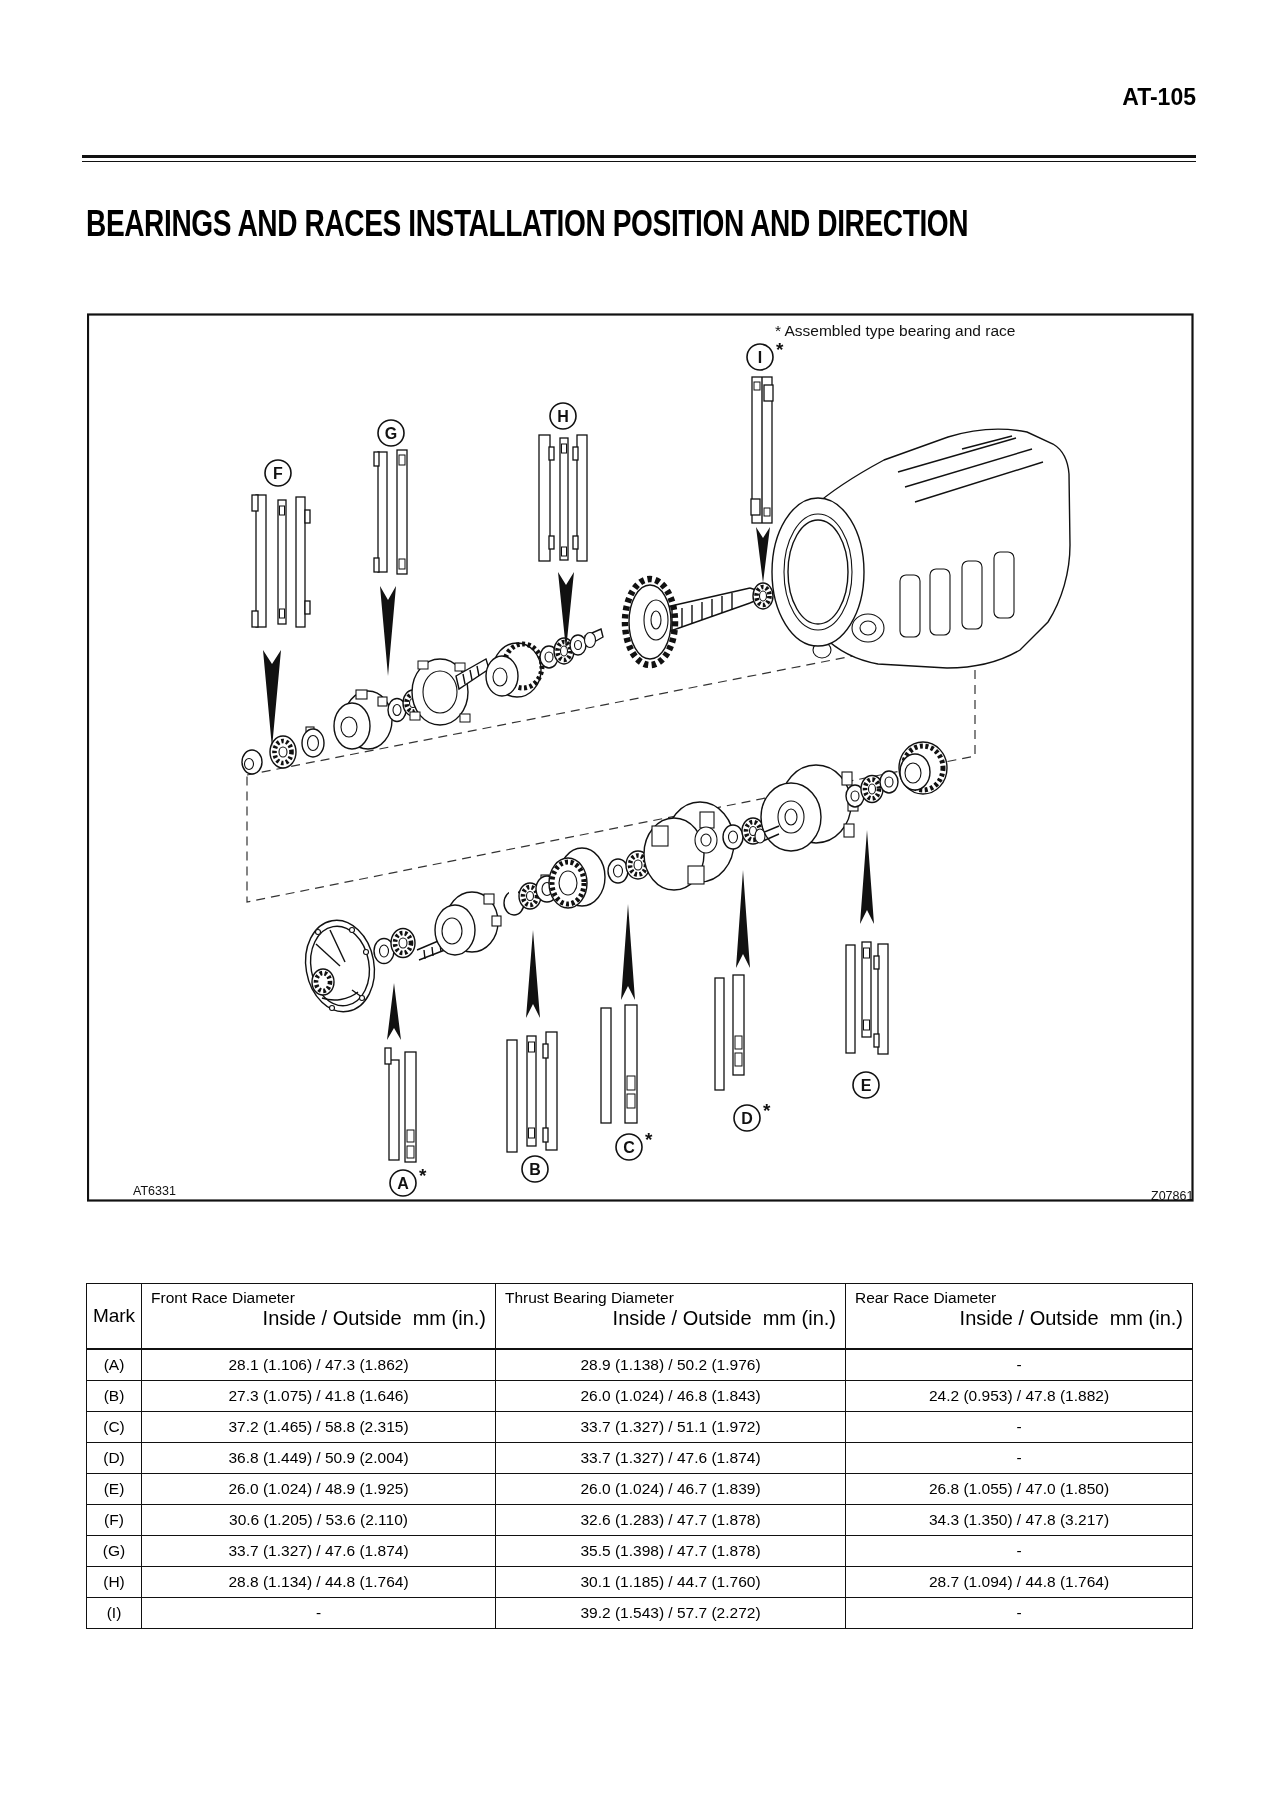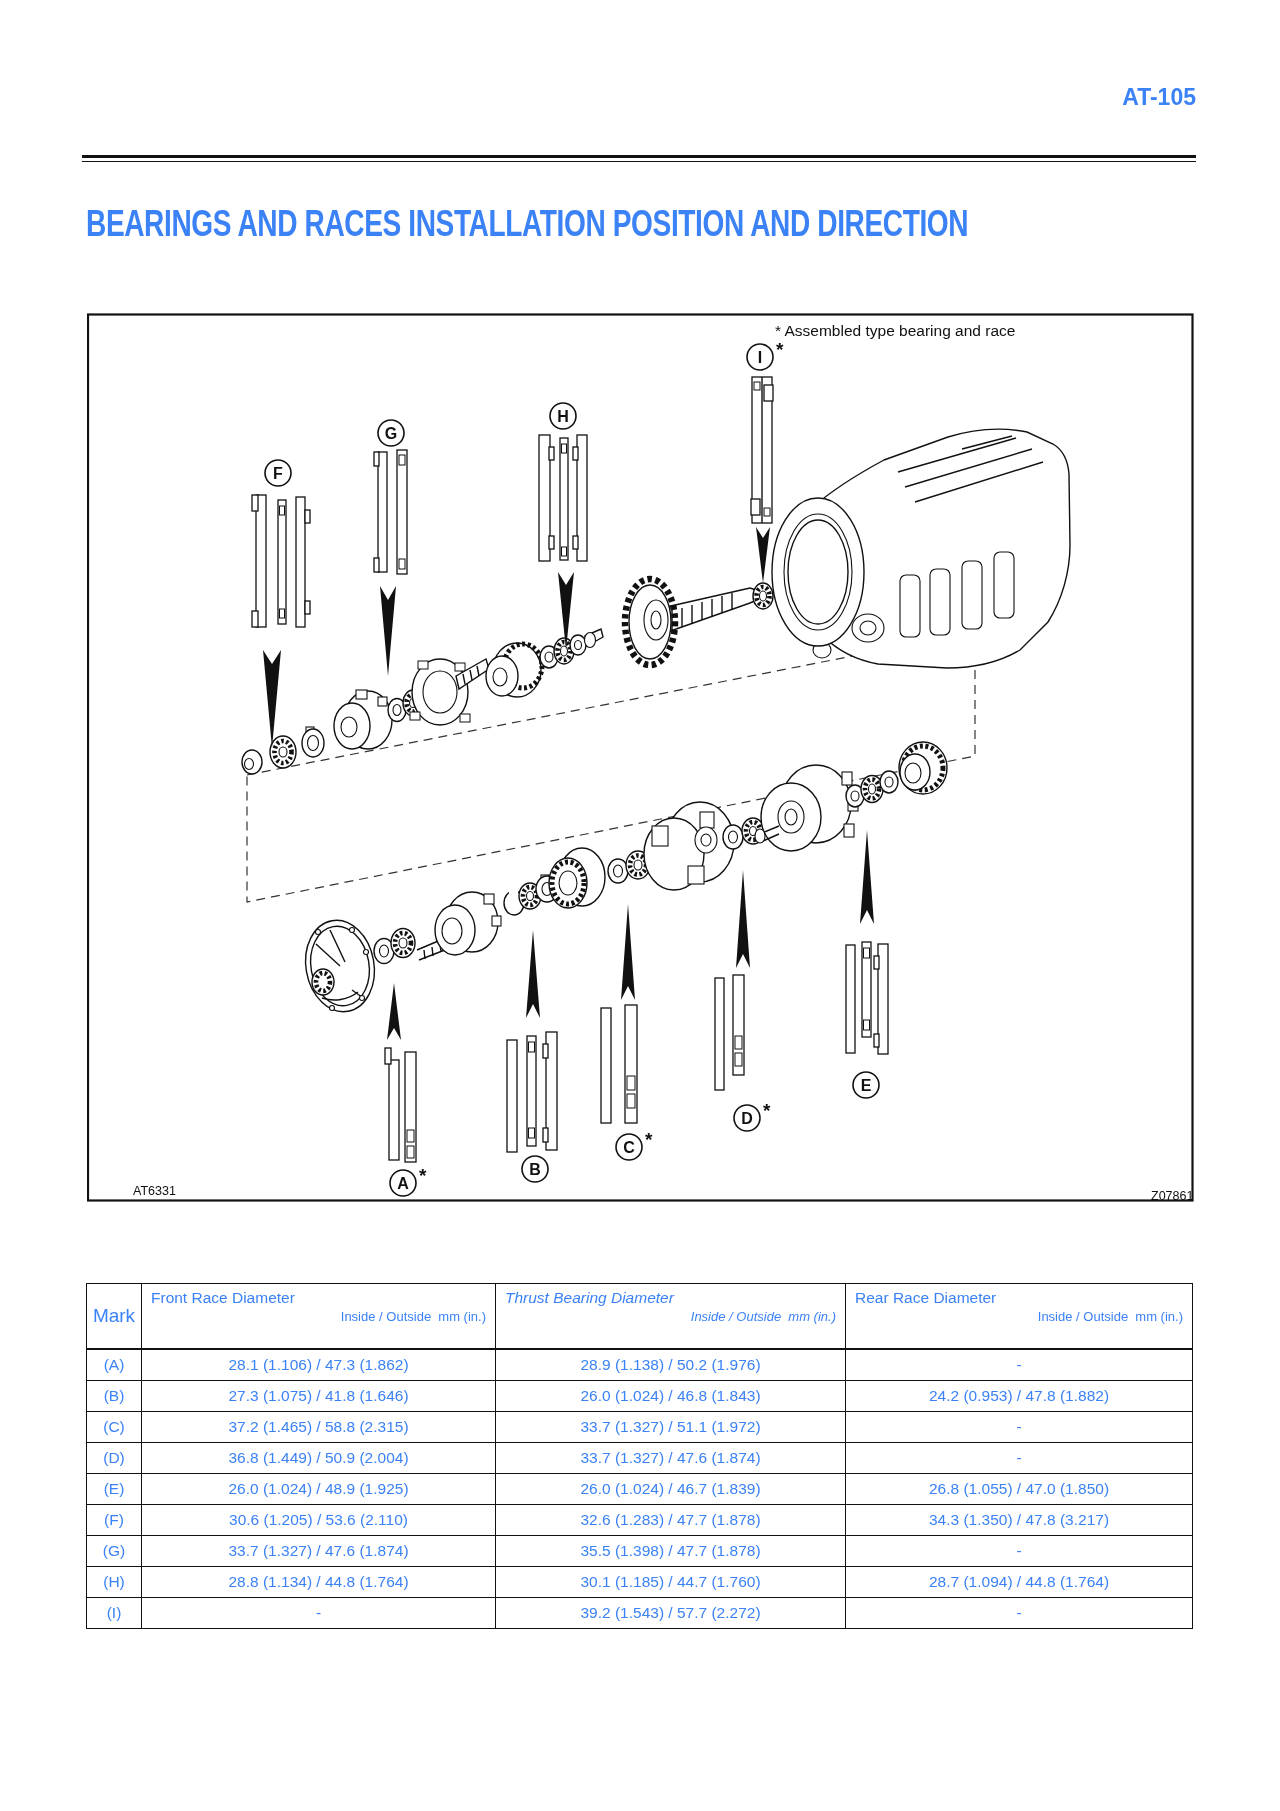--- a/index.html
+++ b/index.html
@@ -1,17 +1,17 @@
 <!DOCTYPE html>
 <html><head>
 <meta charset="utf-8">
 <style>
   html,body{margin:0;padding:0;background:#e8e8e8;}
   #page{position:relative;width:1280px;height:1811px;background:#ffffff;
-        font-family:"Liberation Sans", sans-serif;color:#3b82f6;overflow:hidden;}
+        font-family:"Liberation Sans", sans-serif;color:#000000;overflow:hidden;}
   
   #page-code{position:absolute;top:84px;right:84px;font-size:23px;font-weight:bold;letter-spacing:0px;}
   #header-line{position:absolute;top:122px;left:248px;width:960px;font-size:16px;white-space:nowrap;}
   #header-line .b{font-weight:bold;}
   #header-line .sep{display:inline-block;margin:0 26px;font-weight:bold;}
   #rule-thick{position:absolute;top:155px;left:82px;width:1114px;height:3px;background:#111;}
   #rule-thin{position:absolute;top:161px;left:82px;width:1114px;height:1px;background:#111;}
   #doc-title{position:absolute;top:203px;left:86px;font-size:36px;font-weight:bold;white-space:nowrap;
              transform:scaleX(0.78);transform-origin:left top;letter-spacing:-0.5px;}
   
@@ -30,27 +30,27 @@
   .fig-note{font-size:15.5px;}
   .fig-code{font-size:12.5px;}
   .dashline{fill:none;stroke:#333;stroke-width:1.2;stroke-dasharray:9 6;}
   .race{fill:#fff;stroke:#111;stroke-width:1.3;}
   .racesq{fill:#fff;stroke:#111;stroke-width:1;}
   
   #spec-table{position:absolute;left:86px;top:1283px;border-collapse:collapse;table-layout:fixed;}
   #spec-table td{border:1.6px solid #111;font-size:15.5px;padding:0;}
   #spec-table .mark-col{width:54px;text-align:center;}
   #spec-table .c2{width:353px;}
-  #spec-table .c3{width:349px;font-style:italic;}
+  #spec-table .c3{width:349px;}
   #spec-table .c4{width:346px;}
   #spec-table tr.data td{height:30px;text-align:center;border-top-width:1.6px;}
   #spec-table tr.head td{height:64px;border-bottom-width:2.4px;}
   .hcell{display:flex;flex-direction:column;justify-content:space-between;height:64px;box-sizing:border-box;padding:5px 9px 24px 9px;}
   .htitle{text-align:left;font-size:15.5px;}
-  .hsub{text-align:right;font-size:13px;white-space:pre;}
+  .hsub{text-align:right;font-size:20px;white-space:pre;}
   .markhead{display:flex;align-items:center;justify-content:center;height:64px;font-size:19px;}
 </style>
 </head>
 <body>
 
 <div id="page">
 
   <div id="page-code">AT-105</div>
 
   <div id="rule-thick"></div>

